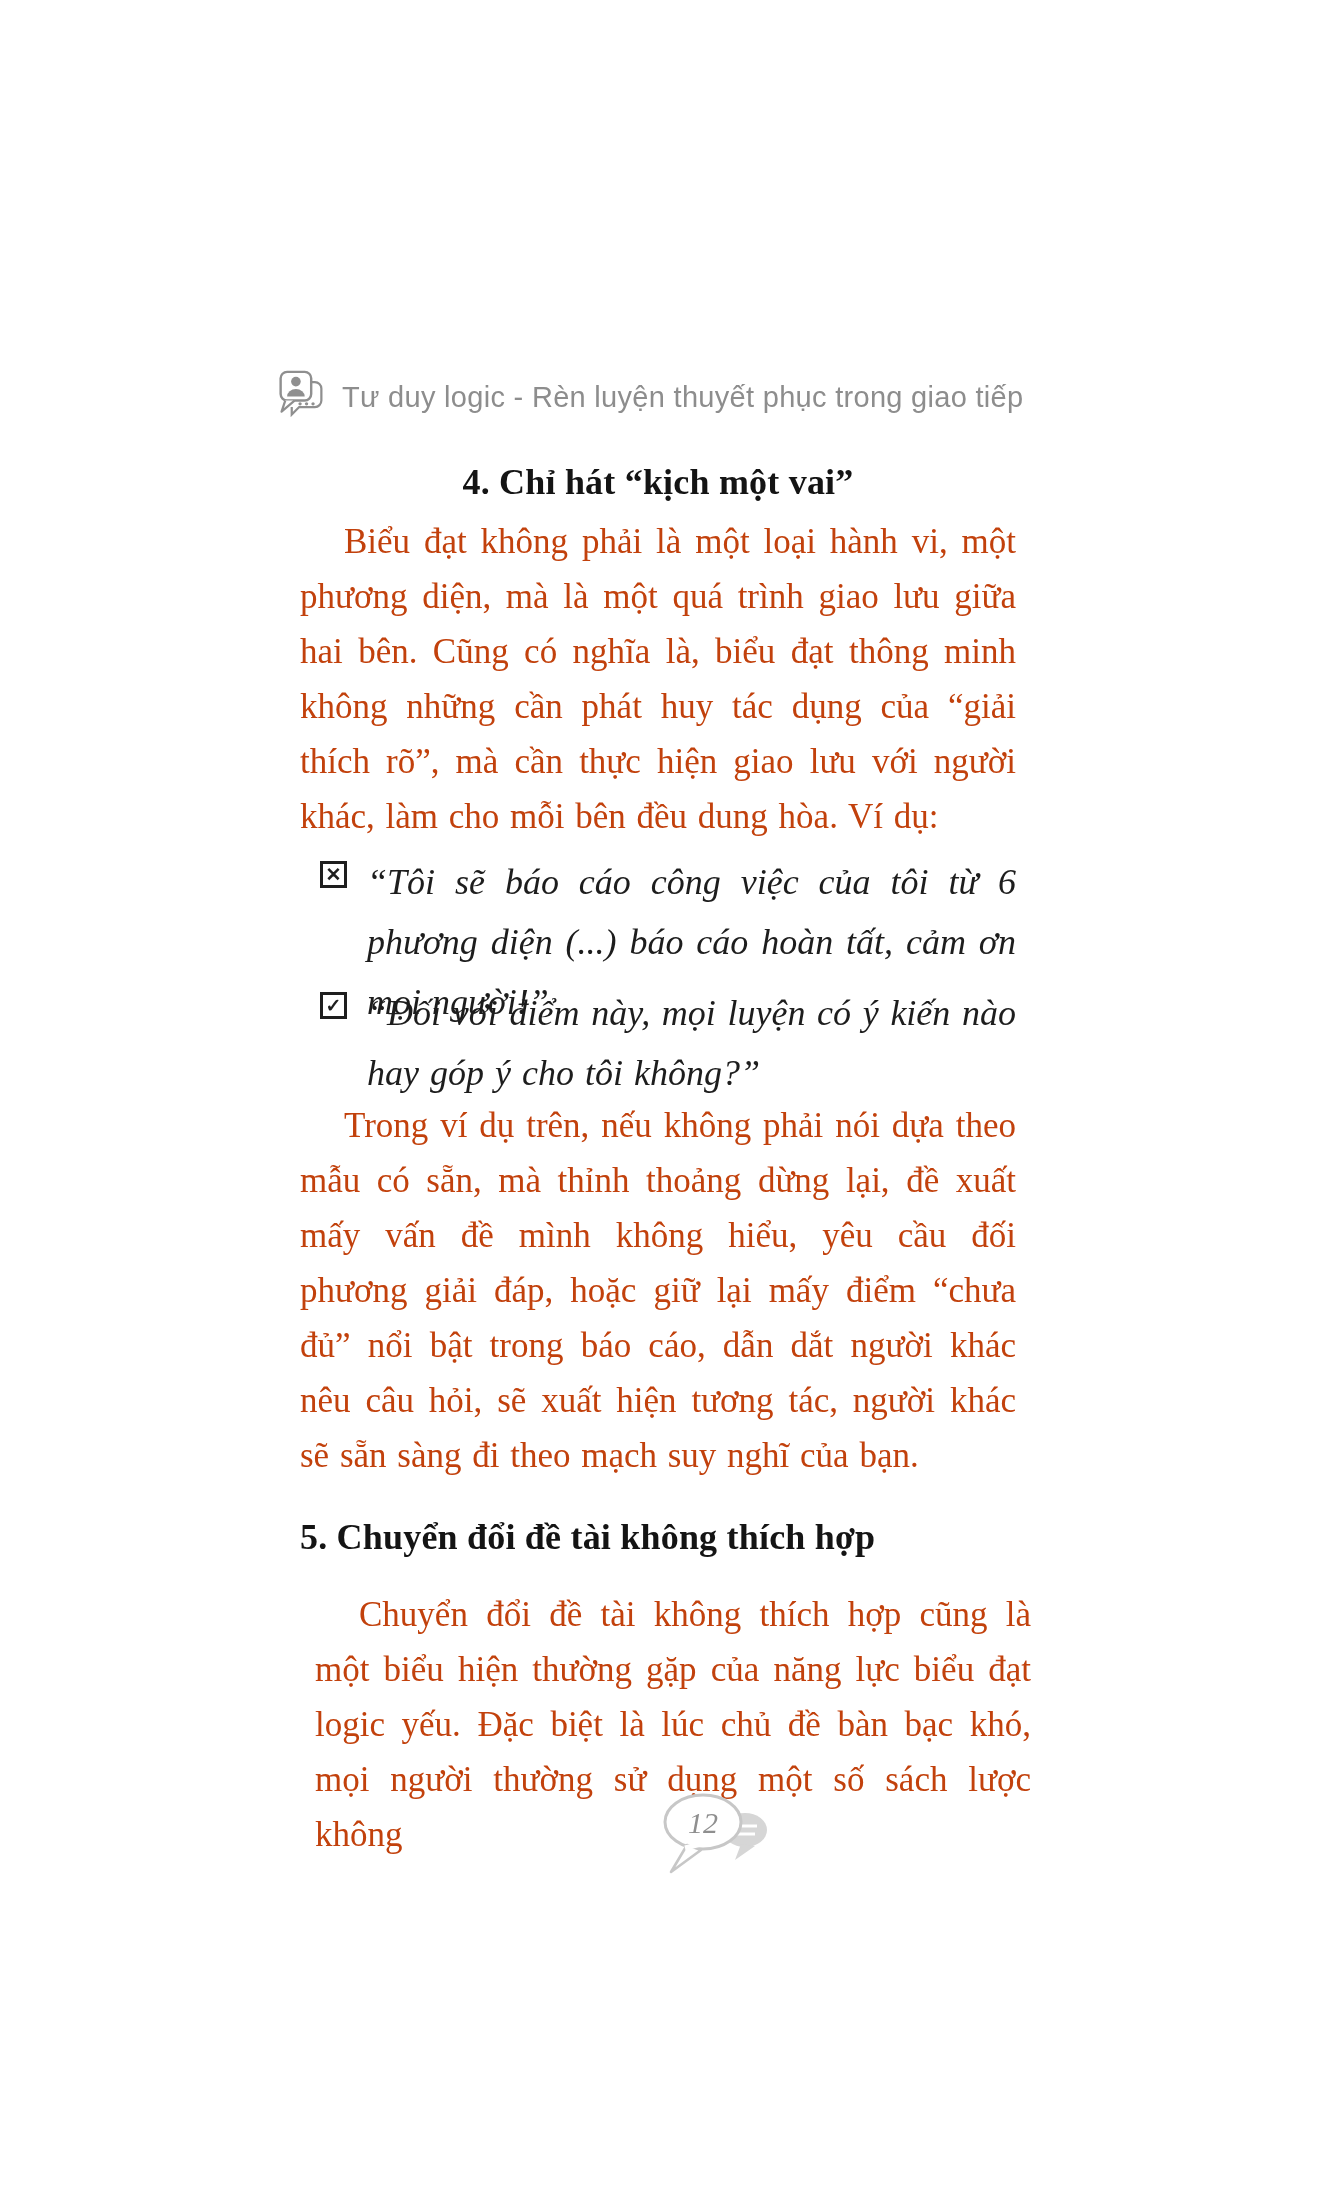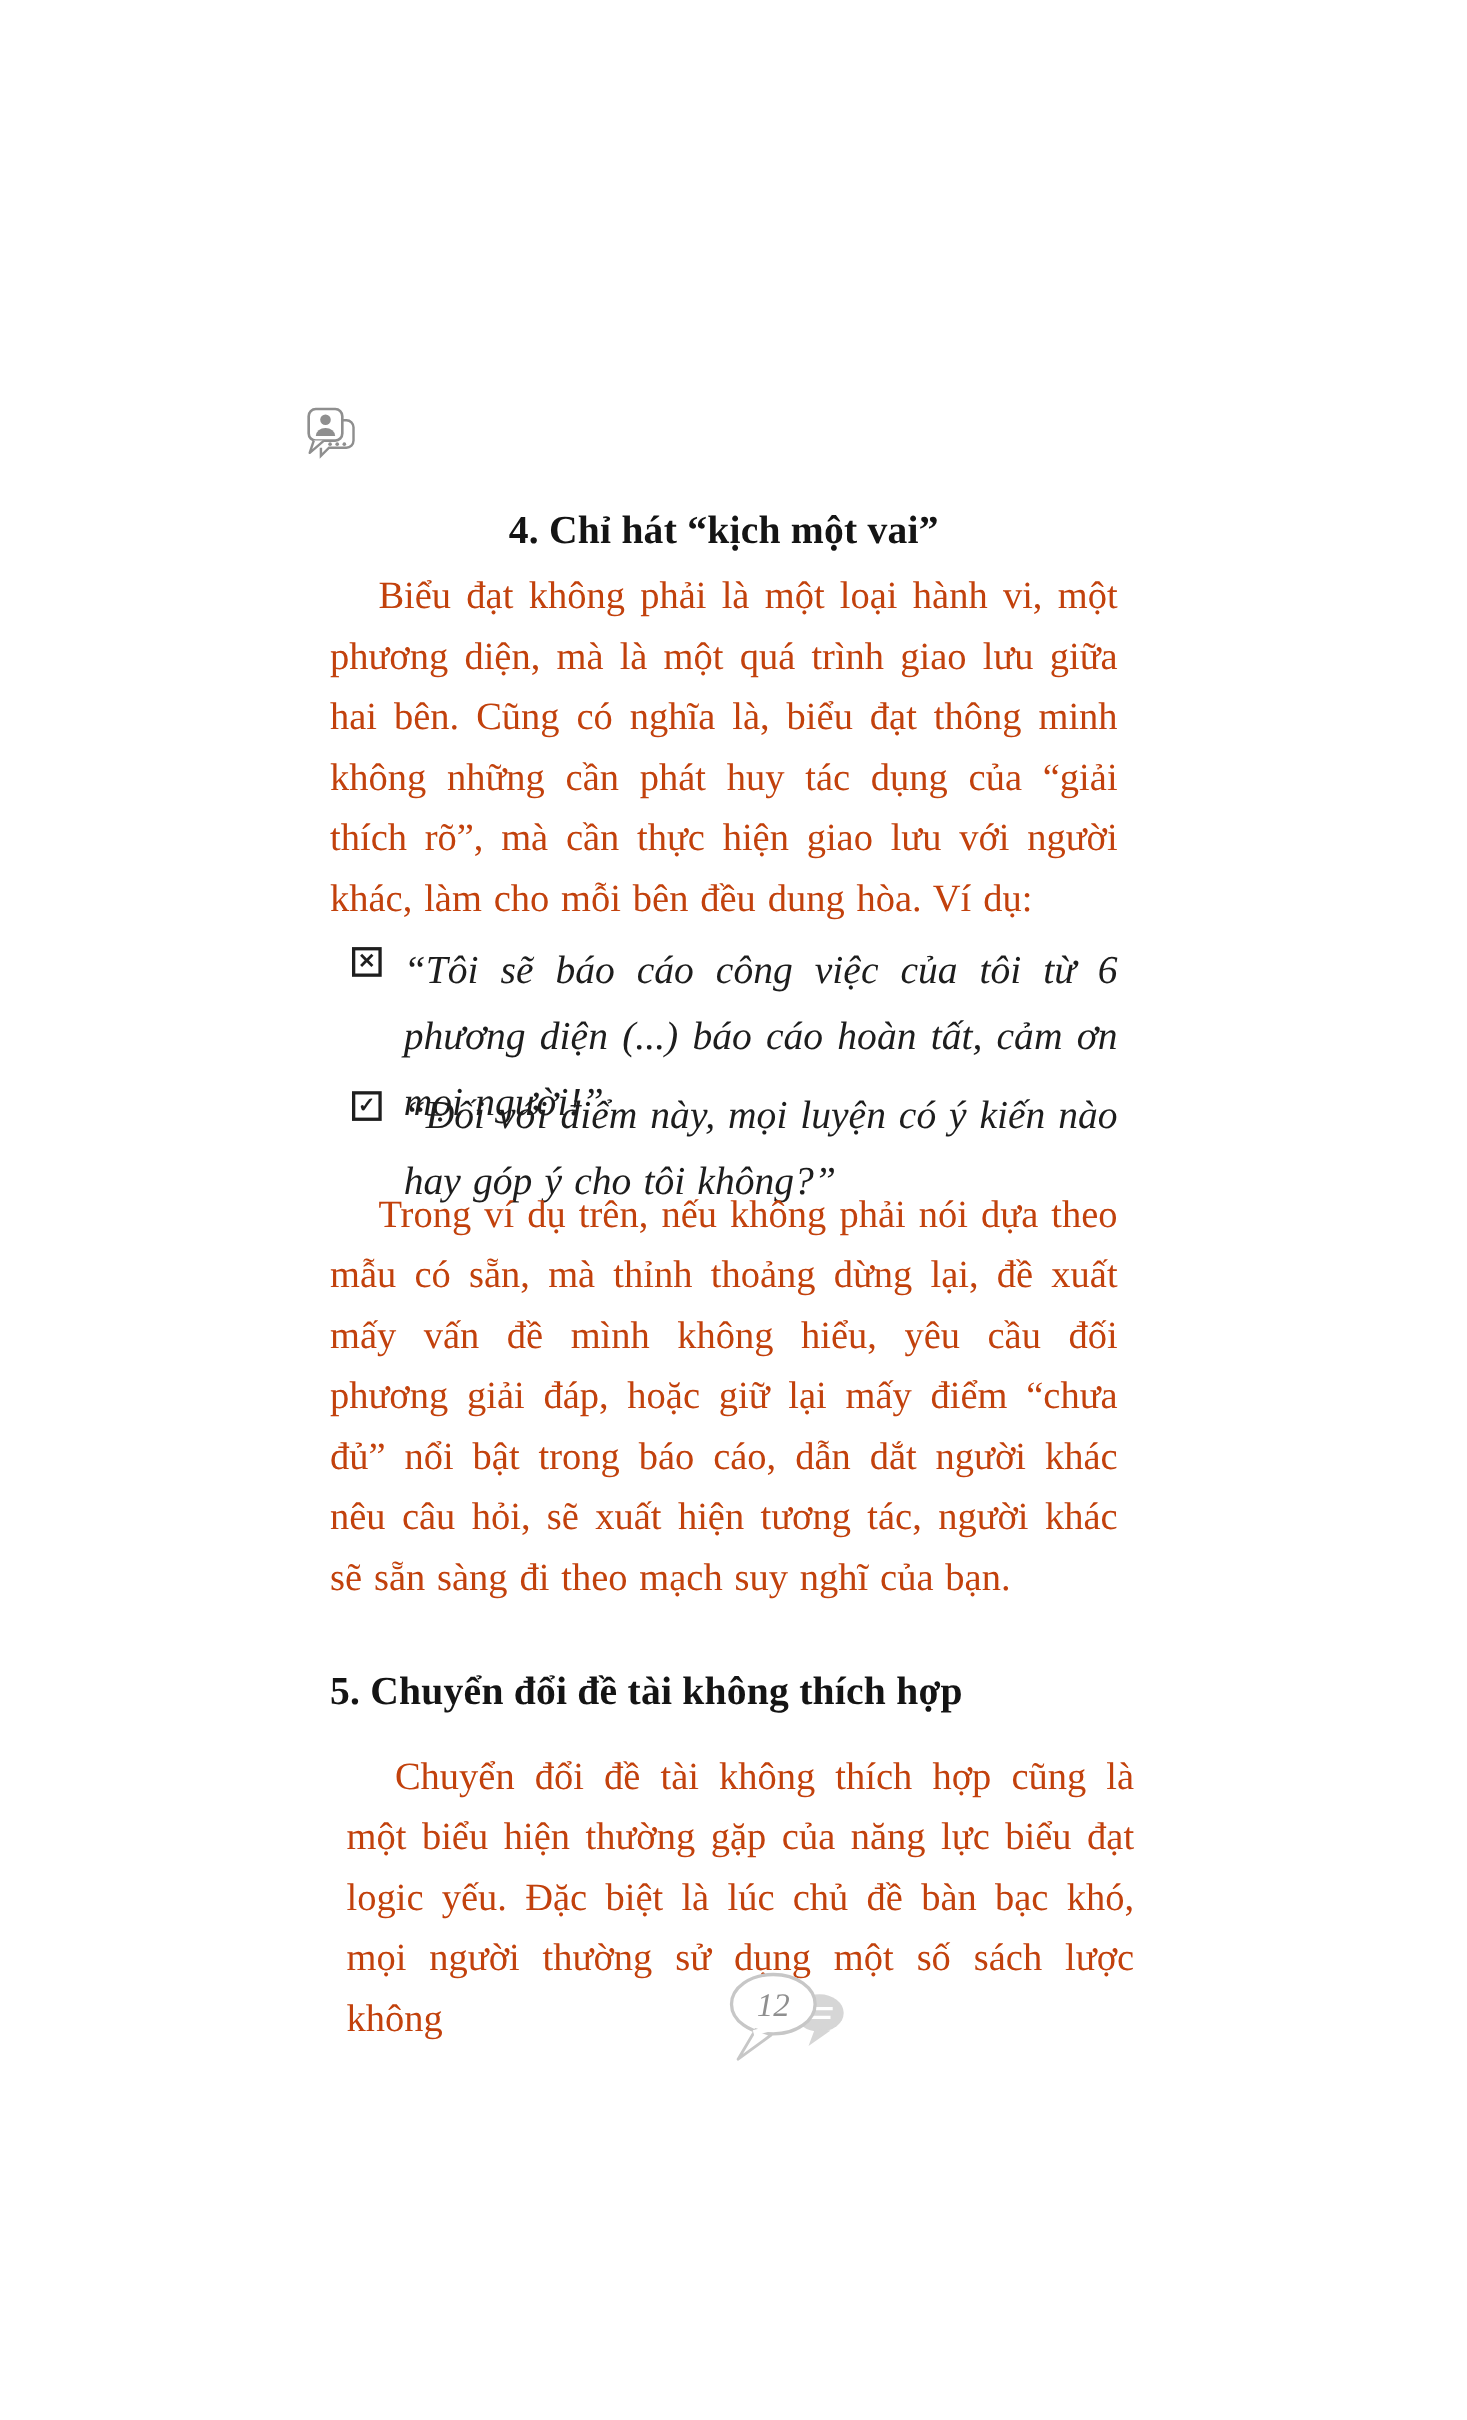--- a/index.html
+++ b/index.html
@@ -34,21 +34,21 @@
   }
   #heading4 { top: 461px; }
   #heading5 { top: 1516px; }
 
   .para {
     font-size: 35px; line-height: 55px;
     text-align: justify; text-indent: 44px;
     word-spacing: 2px;
   }
   #para1 { top: 514px; }
-  #para2 { top: 1076px; }
+  #para2 { top: 1098px; }
   #para3 { top: 1572px; }
 
   
   .example {
     position: absolute; left: 320px; width: 696px;
     display: flex; gap: 20px;
   }
   #example-bad  { top: 852px; }
   #example-good { top: 983px; }
   .checkbox {
@@ -78,20 +78,21 @@
       <rect x="7" y="2" width="33" height="31" rx="7" fill="#ffffff" stroke="#8f8f8f" stroke-width="2.6"></rect>
       <path d="M12 33 L8 45 L22 33" fill="#ffffff" stroke="#8f8f8f" stroke-width="2.4" stroke-linejoin="round"></path>
       <circle cx="23.5" cy="12.5" r="5.2" fill="#8f8f8f"></circle>
       <path d="M14 28.5 a9.5 8 0 0 1 19 0 Z" fill="#8f8f8f"></path>
       <path d="M40 13 h4 a7 7 0 0 1 7 7 v13 a7 7 0 0 1 -7 7 H27 l-8 8 v-8" fill="none" stroke="#8f8f8f" stroke-width="2.4"></path>
       <circle cx="28" cy="36.5" r="1.8" fill="#8f8f8f"></circle>
       <circle cx="35" cy="36.5" r="1.8" fill="#8f8f8f"></circle>
       <circle cx="42" cy="36.5" r="1.8" fill="#8f8f8f"></circle>
     </svg>
   </span>
+  <span class="hdr-title">Tư duy logic - Rèn luyện thuyết phục trong giao tiếp</span>
 </div>
 
 <h2 class="col heading" id="heading4" style="margin:0;text-align:center;">4. Chỉ hát “kịch một vai”</h2>
 
 <p class="col para" id="para1" style="margin:0;">Biểu đạt không phải là một loại hành vi, một phương diện, mà là một quá trình giao lưu giữa hai bên. Cũng có nghĩa là, biểu đạt thông minh không những cần phát huy tác dụng của “giải thích rõ”, mà cần thực hiện giao lưu với người khác, làm cho mỗi bên đều dung hòa. Ví dụ:</p>
 
 <div class="example" id="example-bad">
   <span class="checkbox">✕</span>
   <span class="example-text">“Tôi sẽ báo cáo công việc của tôi từ 6 phương diện (...) báo cáo hoàn tất, cảm ơn mọi người!”</span>
 </div>

